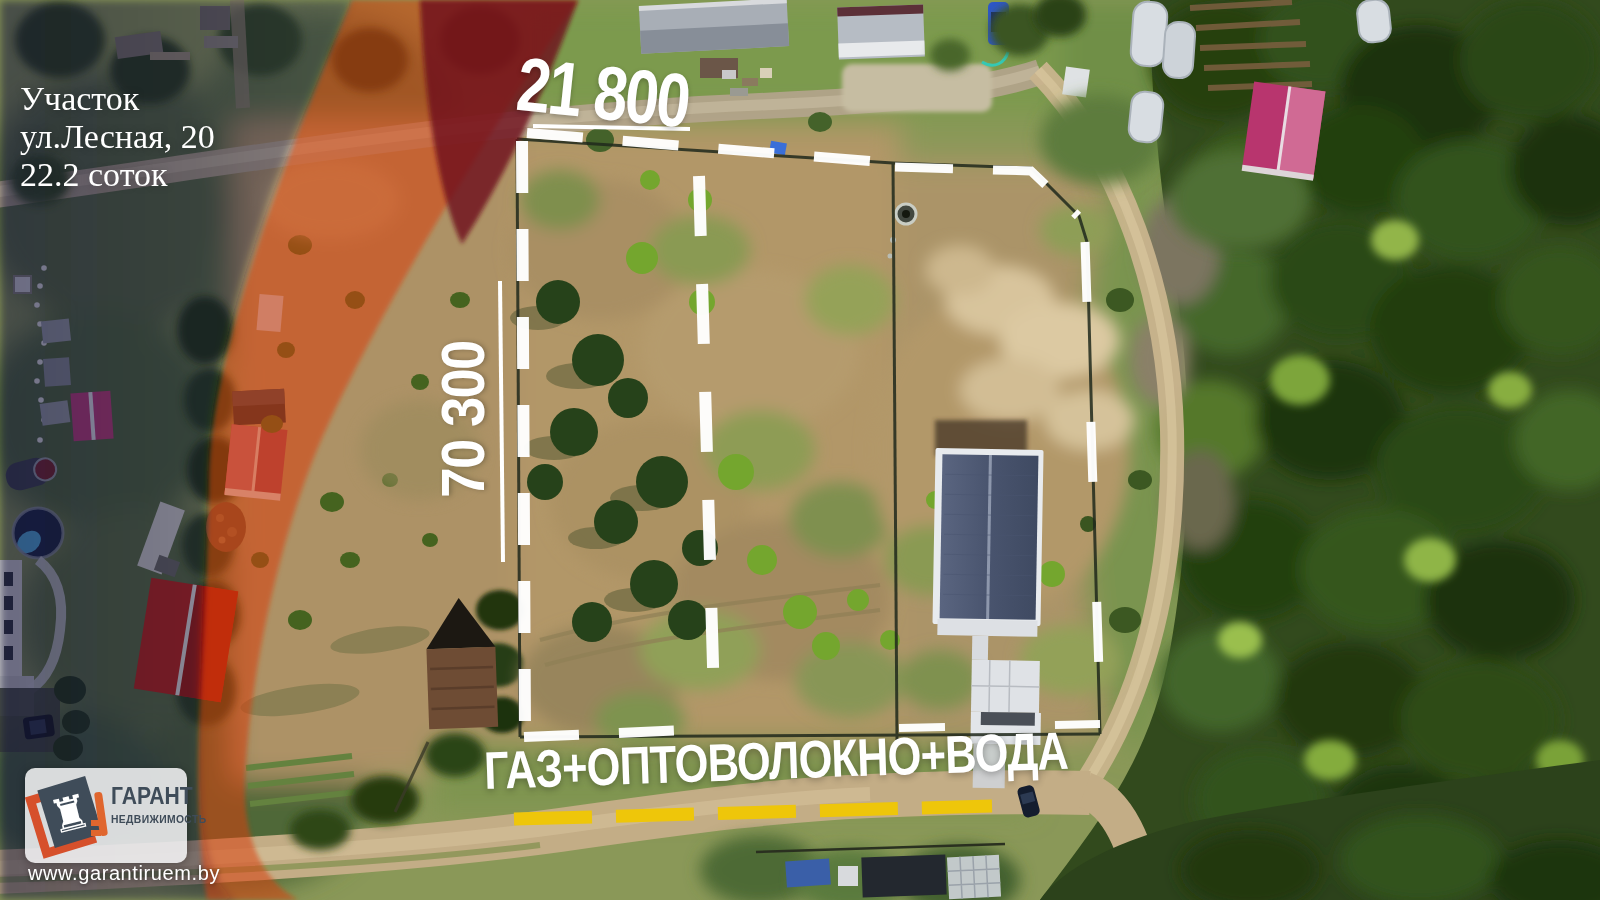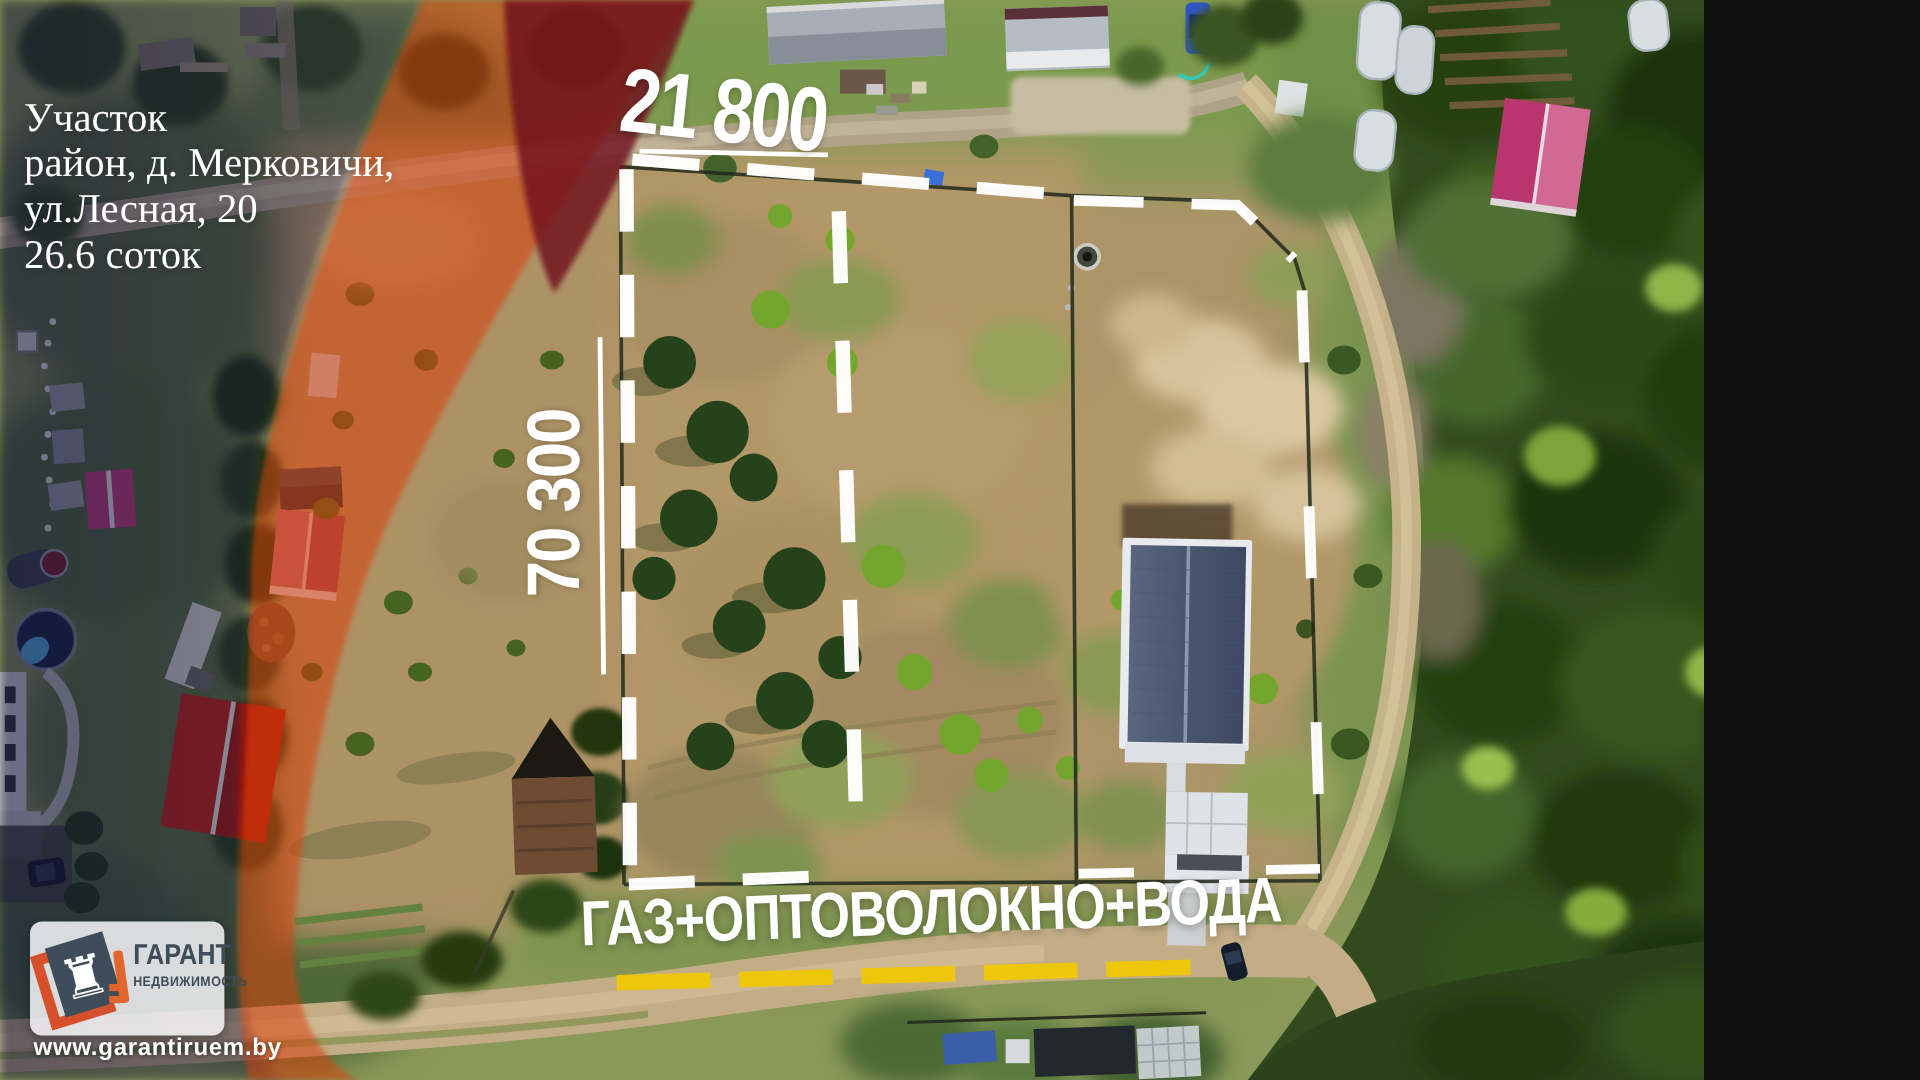--- a/index.html
+++ b/index.html
@@ -1,16 +1,16 @@
 <!DOCTYPE html>
 <html><head>
 <meta charset="utf-8">
 <style>
   html,body{margin:0;padding:0;background:#111;}
-  .stage{position:relative;width:1420px;height:900px;overflow:hidden;background:#87955a;font-family:"Liberation Sans",sans-serif;}
+  .stage{position:relative;width:1600px;height:900px;overflow:hidden;background:#87955a;font-family:"Liberation Sans",sans-serif;}
   svg.scene{position:absolute;left:0;top:0;width:1600px;height:900px;display:block;}
   .addr{position:absolute;left:20px;top:80px;color:#fff;font-family:"Liberation Serif",serif;
         font-size:34px;line-height:38px;font-weight:400;text-shadow:0 0 8px rgba(0,0,0,.28);}
   .dim-w{position:absolute;left:522px;top:40px;color:#fff;font-weight:bold;font-size:76px;letter-spacing:-3px;
          transform:rotate(6deg) scaleX(.8);transform-origin:left top;white-space:nowrap;
          text-shadow:0 2px 6px rgba(0,0,0,.25);}
   .dim-h{position:absolute;left:352px;top:384px;width:220px;text-align:center;color:#fff;font-weight:bold;
          font-size:62px;letter-spacing:-2px;transform:rotate(-90deg) scaleX(.88);white-space:nowrap;
          text-shadow:0 2px 6px rgba(0,0,0,.25);}
   .util{position:absolute;left:484px;top:740px;color:#fff;font-weight:bold;font-size:53px;letter-spacing:-1px;
@@ -23,21 +23,21 @@
   .sq-dark{position:absolute;left:14px;top:6px;width:50px;height:60px;background:#3f4c59;transform:rotate(-17deg);}
   .rook{position:absolute;left:14px;top:8px;width:50px;height:60px;color:#fff;font-size:46px;line-height:60px;
         text-align:center;transform:rotate(-14deg);font-family:"DejaVu Sans",sans-serif;}
   .key-bar{position:absolute;left:66px;top:16px;width:8px;height:44px;background:#e0662e;border-radius:3px;transform:rotate(-8deg);}
   .key-t1{position:absolute;left:60px;top:44px;width:8px;height:6px;background:#e0662e;}
   .key-t2{position:absolute;left:60px;top:54px;width:10px;height:6px;background:#e0662e;}
   .brand-name{position:absolute;left:86px;top:14px;font-size:24px;font-weight:bold;color:#3f4c59;
               transform:scaleX(.88);transform-origin:left top;letter-spacing:0;}
   .brand-sub{position:absolute;left:86px;top:45px;font-size:11.5px;font-weight:bold;color:#3f4c59;
              transform:scaleX(.9);transform-origin:left top;letter-spacing:.4px;}
-  .site{position:absolute;left:28px;top:862px;color:#fff;font-weight:bold;font-size:20px;letter-spacing:.6px;
+  .site{position:absolute;left:28px;top:862px;color:#fff;font-weight:normal;font-size:20px;letter-spacing:.6px;
         text-shadow:0 1px 4px rgba(0,0,0,.55);}
 </style>
 </head>
 <body>
 
 <div class="stage">
 
 <svg class="scene" viewBox="0 0 1600 900" preserveAspectRatio="none">
   <defs>
     <filter id="b2" x="-30%" y="-30%" width="160%" height="160%">
@@ -445,23 +445,22 @@
   </g>
   <g stroke="#ffffff">
     <path d="M 533,126 L 690,129" stroke-width="4"></path>
     <path d="M 500,281 L 503,562" stroke-width="4"></path>
   </g>
   <path d="M 514,819 L 992,806" stroke="#eec60a" stroke-width="13" stroke-dasharray="78 24" fill="none"></path>
 </svg>
 
 <div class="addr">
   <div>Участок</div>
-  <div>район, д. Мерковичи,</div>
   <div>ул.Лесная, 20</div>
-  <div>26.6 соток</div>
+  <div>22.2 соток</div>
 </div>
 
 <div class="dim-w">21 800</div>
 <div class="dim-h">70 300</div>
 <div class="util">ГАЗ+ОПТОВОЛОКНО+ВОДА</div>
 
 <div class="logo-card">
   <div class="logo-icon">
     <div class="sq-orange"></div>
     <div class="sq-dark"></div>

